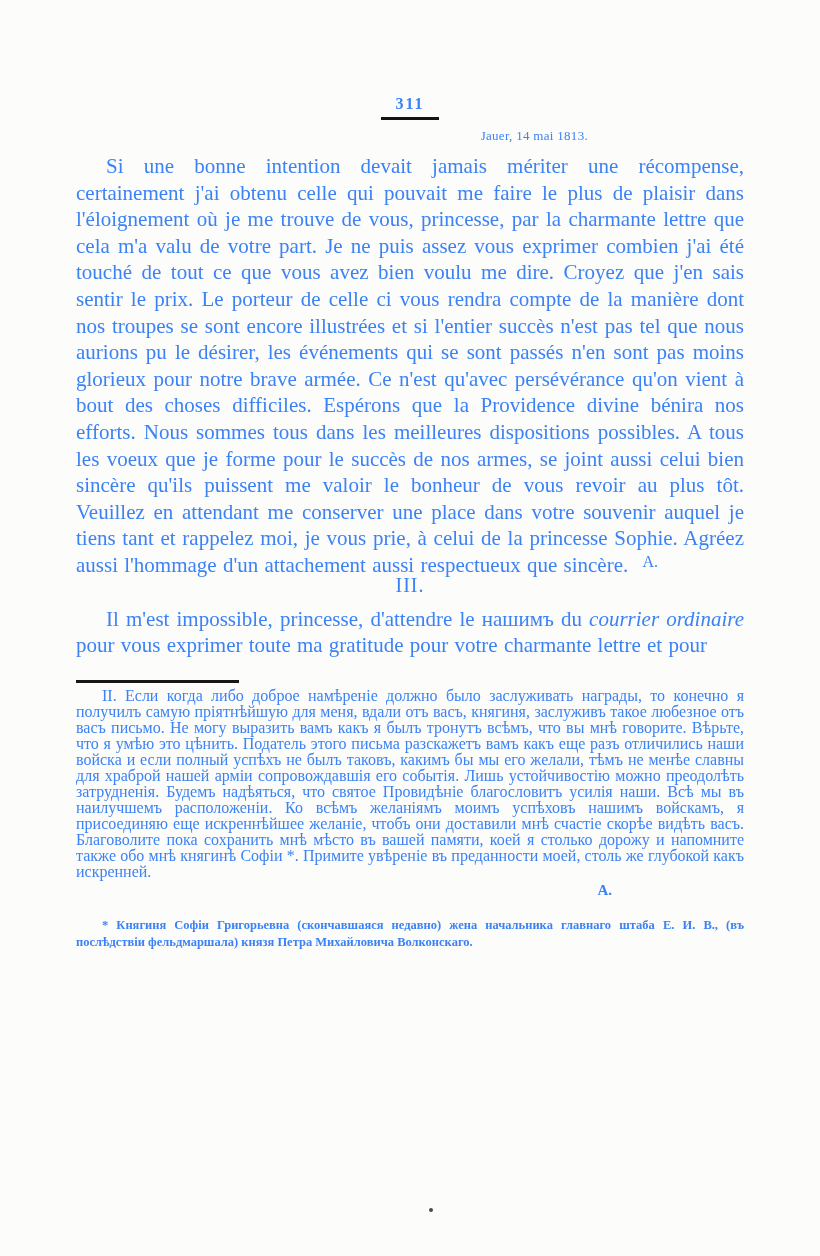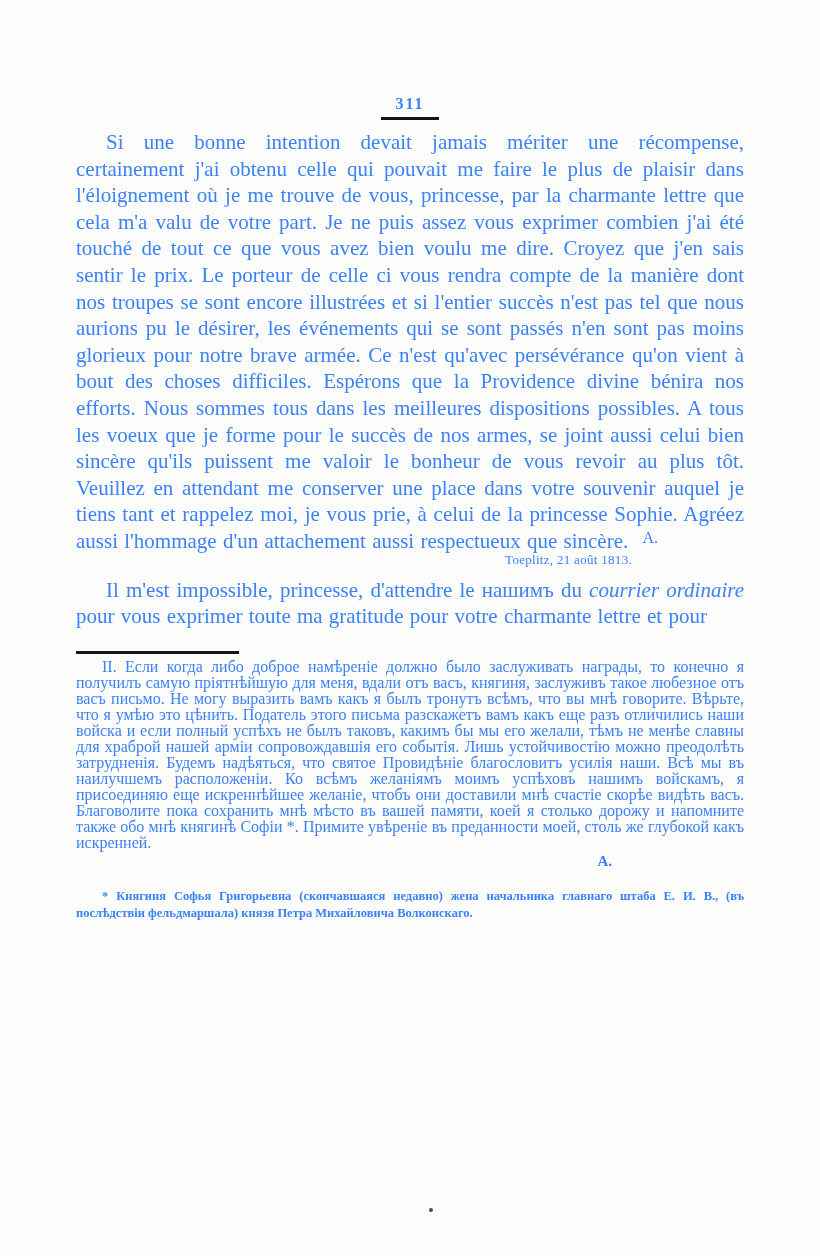--- a/index.html
+++ b/index.html
@@ -107,35 +107,36 @@
 <body>
 
 <div class="page">
   <div class="content">
 
     <div class="page-number-wrap">
       <span class="page-number">311</span>
     </div>
 
 
+    <div class="dateline dateline-ii">Jauer, 14 mai 1813.</div>
 
     <p class="fr-body">Si une bonne intention devait jamais mériter une récompense, certainement j'ai obtenu celle qui pouvait me faire le plus de plaisir dans l'éloignement où je me trouve de vous, princesse, par la charmante lettre que cela m'a valu de votre part. Je ne puis assez vous exprimer combien j'ai été touché de tout ce que vous avez bien voulu me dire. Croyez que j'en sais sentir le prix. Le porteur de celle ci vous rendra compte de la manière dont nos troupes se sont encore illustrées et si l'entier succès n'est pas tel que nous aurions pu le désirer, les événements qui se sont passés n'en sont pas moins glorieux pour notre brave armée. Ce n'est qu'avec persévérance qu'on vient à bout des choses difficiles. Espérons que la Providence divine bénira nos efforts. Nous sommes tous dans les meilleures dispositions possibles. A tous les voeux que je forme pour le succès de nos armes, se joint aussi celui bien sincère qu'ils puissent me valoir le bonheur de vous revoir au plus tôt. Veuillez en attendant me conserver une place dans votre souvenir auquel je tiens tant et rappelez moi, je vous prie, à celui de la princesse Sophie. Agréez aussi l'hommage d'un attachement aussi respectueux que sincère.</p>
 
     <div class="signature sig-ii">A.</div>
 
+    <div class="section-heading heading-iii">III.</div>
 
-    <div class="dateline dateline-iii">Toeplitz, 21 août 1813.</div>
 
     <p class="fr-body"><span>Il m'est impossible, princesse, d'attendre le нашимъ du </span><span class="it">courrier ordinaire</span><span> pour vous exprimer toute ma gratitude pour votre charmante lettre et pour</span></p>
 
     <div class="footnote-rule"></div>
 
 
     <p class="ru-body">II. Если когда либо доброе намѣреніе должно было заслуживать награды, то конечно я получилъ самую пріятнѣйшую для меня, вдали отъ васъ, княгиня, заслуживъ такое любезное отъ васъ письмо. Не могу выразить вамъ какъ я былъ тронутъ всѣмъ, что вы мнѣ говорите. Вѣрьте, что я умѣю это цѣнить. Податель этого письма разскажетъ вамъ какъ еще разъ отличились наши войска и если полный успѣхъ не былъ таковъ, какимъ бы мы его желали, тѣмъ не менѣе славны для храброй нашей арміи сопровождавшія его событія. Лишь устойчивостію можно преодолѣть затрудненія. Будемъ надѣяться, что святое Провидѣніе благословитъ усилія наши. Всѣ мы въ наилучшемъ расположеніи. Ко всѣмъ желаніямъ моимъ успѣховъ нашимъ войскамъ, я присоединяю еще искреннѣйшее желаніе, чтобъ они доставили мнѣ счастіе скорѣе видѣть васъ. Благоволите пока сохранить мнѣ мѣсто въ вашей памяти, коей я столько дорожу и напомните также обо мнѣ княгинѣ Софіи *. Примите увѣреніе въ преданности моей, столь же глубокой какъ искренней.</p>
 
     <div class="signature sig-ru">А.</div>
 
-    <p class="footnote">* Княгиня Софья Григорьевна (скончавшаяся недавно) жена начальника главнаго штаба Е. И. В., (въ послѣдствіи фельдмаршала) князя Петра Михайловича Волконскаго.</p>
+    <p class="footnote">* Княгиня Софіи Григорьевна (скончавшаяся недавно) жена начальника главнаго штаба Е. И. В., (въ послѣдствіи фельдмаршала) князя Петра Михайловича Волконскаго.</p>
 
   </div>
 
   <div class="bottom-dot"></div>
 </div>
 
 </body></html>

